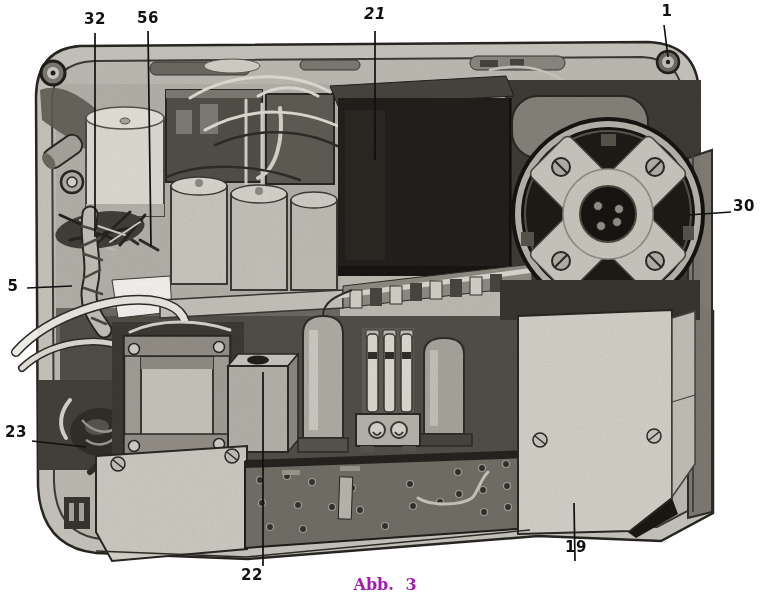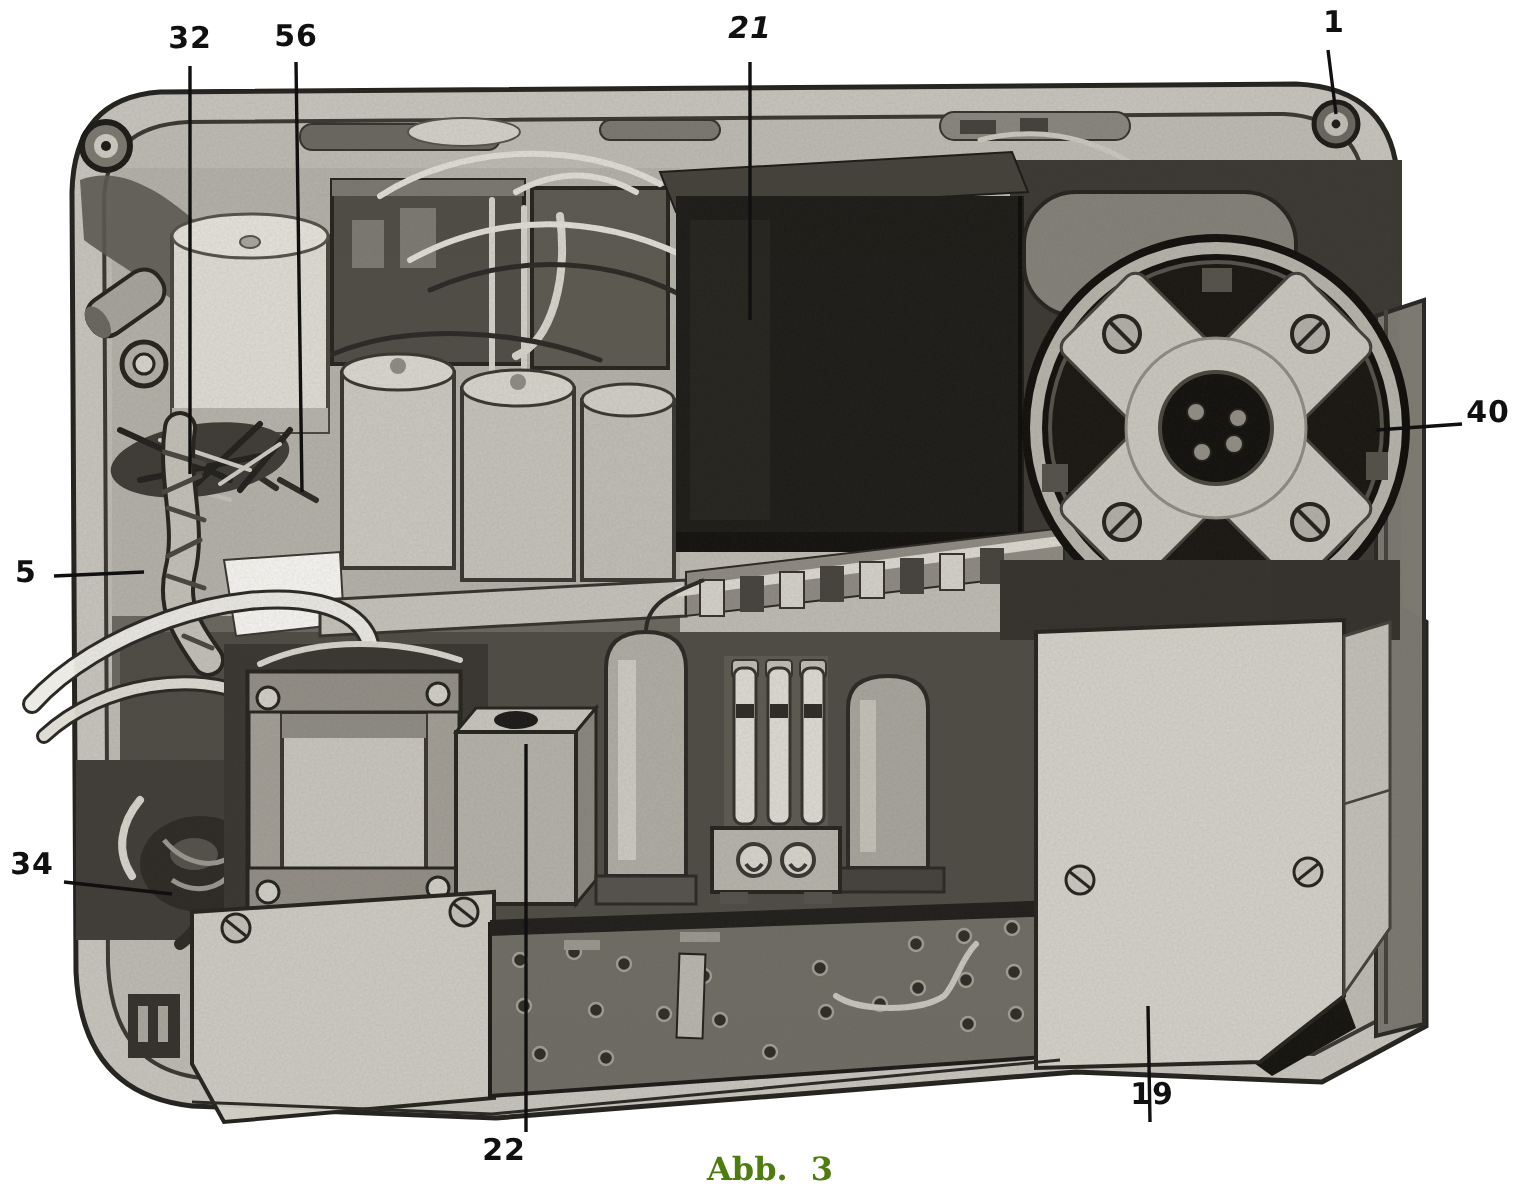--- a/index.html
+++ b/index.html
@@ -8,21 +8,21 @@
     font-family:"DejaVu Sans", sans-serif; overflow:hidden;
   }
   .stage svg { position:absolute; left:0; top:0; }
   .co {
     position:absolute; transform:translateX(-50%);
     font:bold 15px "DejaVu Sans", sans-serif; color:#101010;
     letter-spacing:.5px; white-space:pre; line-height:1;
   }
   .caption {
     position:absolute; transform:translateX(-50%);
-    font:bold 16px "DejaVu Serif", serif; color:#4d7c0f;
+    font:bold 16px "DejaVu Serif", serif; color:#a21caf;
     word-spacing:6px; white-space:pre; line-height:1;
   }
 </style>
 </head>
 <body>
 
 <div class="stage">
 
 <svg width="760" height="600" viewBox="0 0 760 600">
   <defs>
@@ -330,20 +330,20 @@
     <path d="M263,566 L263,372"></path>
     <path d="M575,561 L574,503"></path>
   </g>
 </svg>
 
 <div class="co" style="left:95px;  top:12px;">32</div>
 <div class="co" style="left:148px; top:11px;">56</div>
 <div class="co" style="left:375px; top:7px;font-style:italic;">21</div>
 <div class="co" style="left:667px; top:4px;">1</div>
 <div class="co" style="left:13px;  top:279px;">5</div>
-<div class="co" style="left:16px;  top:425px;">34</div>
-<div class="co" style="left:744px; top:199px;">40</div>
+<div class="co" style="left:16px;  top:425px;">23</div>
+<div class="co" style="left:744px; top:199px;">30</div>
 <div class="co" style="left:252px; top:568px;">22</div>
 <div class="co" style="left:576px; top:540px;">19</div>
 
 <div class="caption" style="left:385px; top:577px;">Abb. 3</div>
 
 </div>
 
 </body></html>

